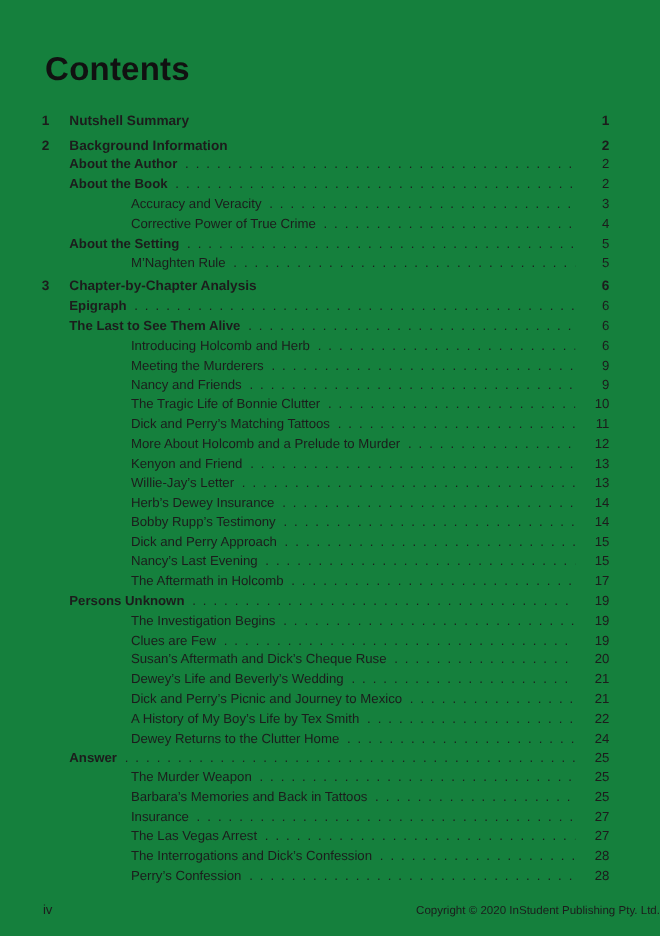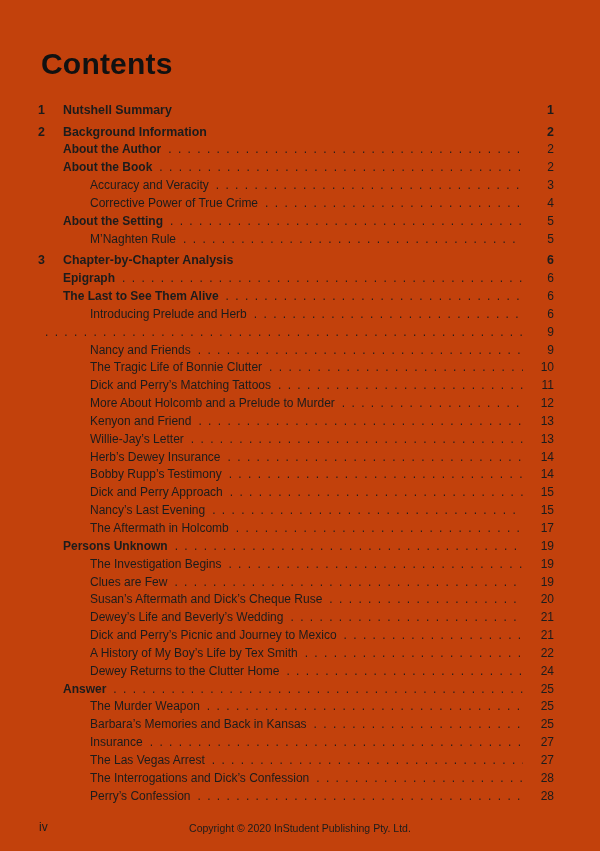--- a/index.html
+++ b/index.html
@@ -9,21 +9,21 @@
     height: 851px;
     background: #ffffff;
     overflow: hidden;
     font-family: "Liberation Sans", sans-serif;
     color: #1c1c1c;
   }
   .sheet {
     position: relative;
     width: 600px;
     height: 851px;
-    background: #c2410c;
+    background: #15803d;
   }
   .doc-title {
     position: absolute;
     left: 41px;
     top: 47px;
     margin: 0;
     font-size: 30px;
     line-height: 1.1;
     font-weight: 700;
     color: #111111;
@@ -47,21 +47,21 @@
     font-weight: 700;
     font-size: 12.4px;
     margin-top: 3.8px;
   }
   .row.chapter:first-child { margin-top: 0; }
   .num {
     flex: none;
     width: 25px;
   }
   .row.section .etitle { margin-left: 25px; font-weight: bold; }
-  .row.subsection .etitle { margin-left: 52px; }
+  .row.subsection .etitle { margin-left: 81px; }
   .etitle { flex: none; }
   .leader {
     flex: 1 1 0;
     min-width: 0;
     overflow: hidden;
     white-space: nowrap;
     letter-spacing: 6.35px;
     margin: 0 3px 0 7px;
     color: #1f1f1f;
   }
@@ -83,21 +83,21 @@
     left: 39px;
     top: 1px;
     font-size: 12px;
     font-weight: 400;
   }
   .copyright {
     position: absolute;
     left: 0;
     right: 0;
     top: 3px;
-    text-align: center;
+    text-align: right;
     font-size: 10.5px;
     color: #1c1c1c;
   }
 </style>
 </head>
 <body>
 
 <div class="sheet">
 
   <h1 class="doc-title">Contents</h1>
@@ -155,25 +155,26 @@
         <span class="etitle">Epigraph</span>
         <span class="leader">......................................................................</span>
         <span class="pg">6</span>
       </div>
       <div class="row section">
         <span class="etitle">The Last to See Them Alive</span>
         <span class="leader">......................................................................</span>
         <span class="pg">6</span>
       </div>
       <div class="row subsection">
-        <span class="etitle">Introducing Prelude and Herb</span>
+        <span class="etitle">Introducing Holcomb and Herb</span>
         <span class="leader">......................................................................</span>
         <span class="pg">6</span>
       </div>
       <div class="row subsection">
+        <span class="etitle">Meeting the Murderers</span>
         <span class="leader">......................................................................</span>
         <span class="pg">9</span>
       </div>
       <div class="row subsection">
         <span class="etitle">Nancy and Friends</span>
         <span class="leader">......................................................................</span>
         <span class="pg">9</span>
       </div>
       <div class="row subsection">
         <span class="etitle">The Tragic Life of Bonnie Clutter</span>
@@ -269,21 +270,21 @@
         <span class="etitle">Answer</span>
         <span class="leader">......................................................................</span>
         <span class="pg">25</span>
       </div>
       <div class="row subsection">
         <span class="etitle">The Murder Weapon</span>
         <span class="leader">......................................................................</span>
         <span class="pg">25</span>
       </div>
       <div class="row subsection">
-        <span class="etitle">Barbara’s Memories and Back in Kansas</span>
+        <span class="etitle">Barbara’s Memories and Back in Tattoos</span>
         <span class="leader">......................................................................</span>
         <span class="pg">25</span>
       </div>
       <div class="row subsection">
         <span class="etitle">Insurance</span>
         <span class="leader">......................................................................</span>
         <span class="pg">27</span>
       </div>
       <div class="row subsection">
         <span class="etitle">The Las Vegas Arrest</span>

